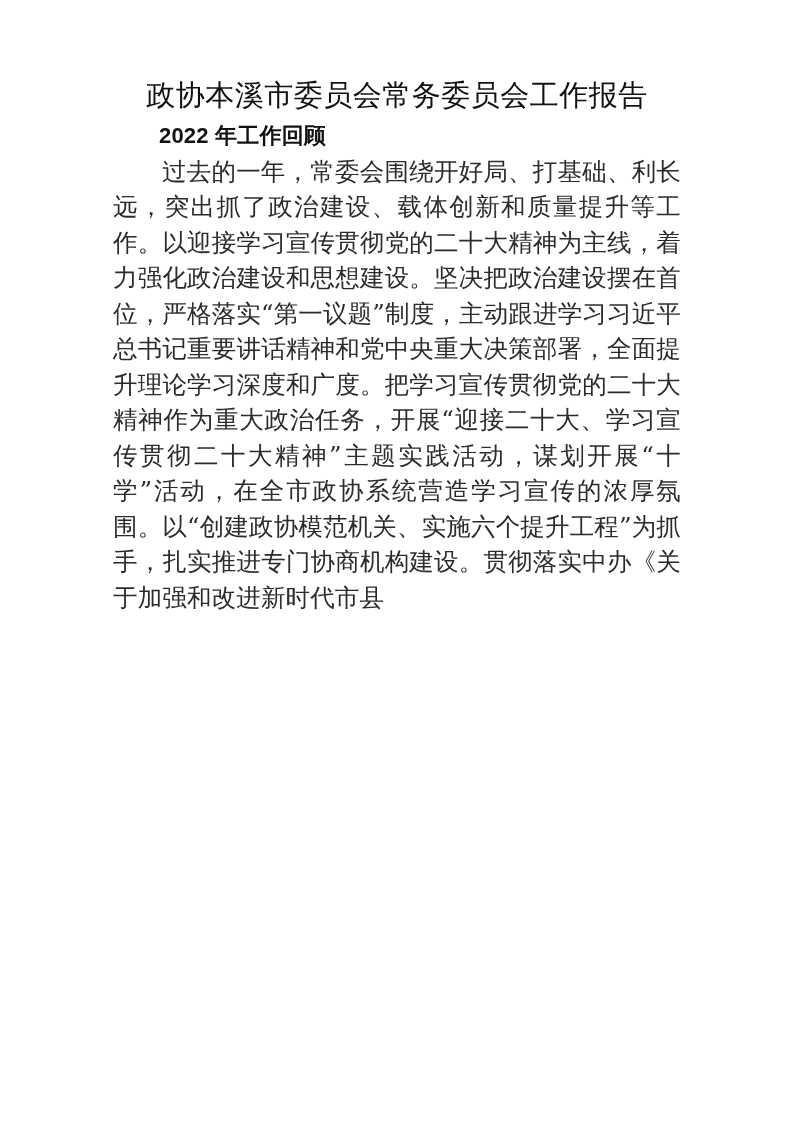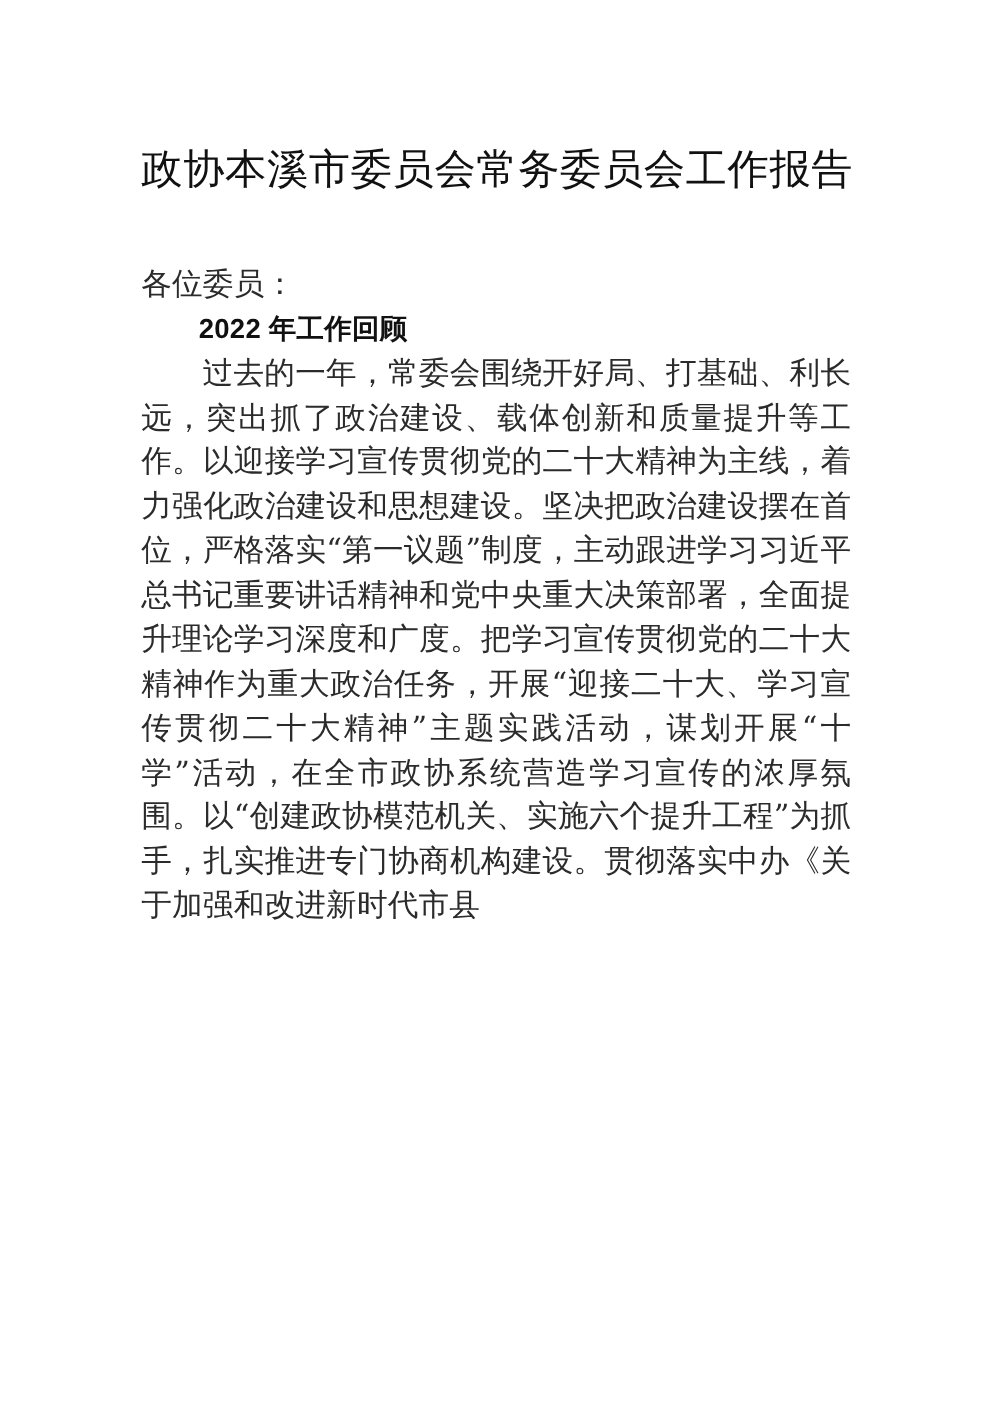--- a/index.html
+++ b/index.html
@@ -28,28 +28,28 @@
   .content {
     position: absolute;
     left: 113px;
     top: 0;
     width: 568px;
   }
 
   
   .doc-title {
     font-family: "DejaVu Serif", "Liberation Serif", serif;
-    font-size: 33px;
+    font-size: 29px;
     line-height: 46px;
     font-weight: 400;
     text-align: center;
     letter-spacing: 0.5px;
     color: #111111;
     margin: 0;
-    padding-top: 112px;
+    padding-top: 72px;
     white-space: nowrap;
   }
 
   
   .section-heading {
     font-family: "Liberation Sans", "DejaVu Sans", sans-serif;
     font-weight: 700;
     font-size: 22px;
     line-height: 35.5px;
     color: #111111;
@@ -81,21 +81,20 @@
   }
 </style>
 </head>
 <body>
 
 <div class="page">
   <div class="content">
 
     <h1 class="doc-title">政协本溪市委员会常务委员会工作报告</h1>
 
-    <p class="para no-indent body-start">各位委员：</p>
 
 
     <h2 class="section-heading">2022 年工作回顾</h2>
 
 
     <p class="para">过去的一年，常委会围绕开好局、打基础、利长远，突出抓了政治建设、载体创新和质量提升等工作。以迎接学习宣传贯彻党的二十大精神为主线，着力强化政治建设和思想建设。坚决把政治建设摆在首位，严格落实“第一议题”制度，主动跟进学习习近平总书记重要讲话精神和党中央重大决策部署，全面提升理论学习深度和广度。把学习宣传贯彻党的二十大精神作为重大政治任务，开展“迎接二十大、学习宣传贯彻二十大精神”主题实践活动，谋划开展“十学”活动，在全市政协系统营造学习宣传的浓厚氛围。以“创建政协模范机关、实施六个提升工程”为抓手，扎实推进专门协商机构建设。贯彻落实中办《关于加强和改进新时代市县</p>
 
   </div>
 </div>
 

